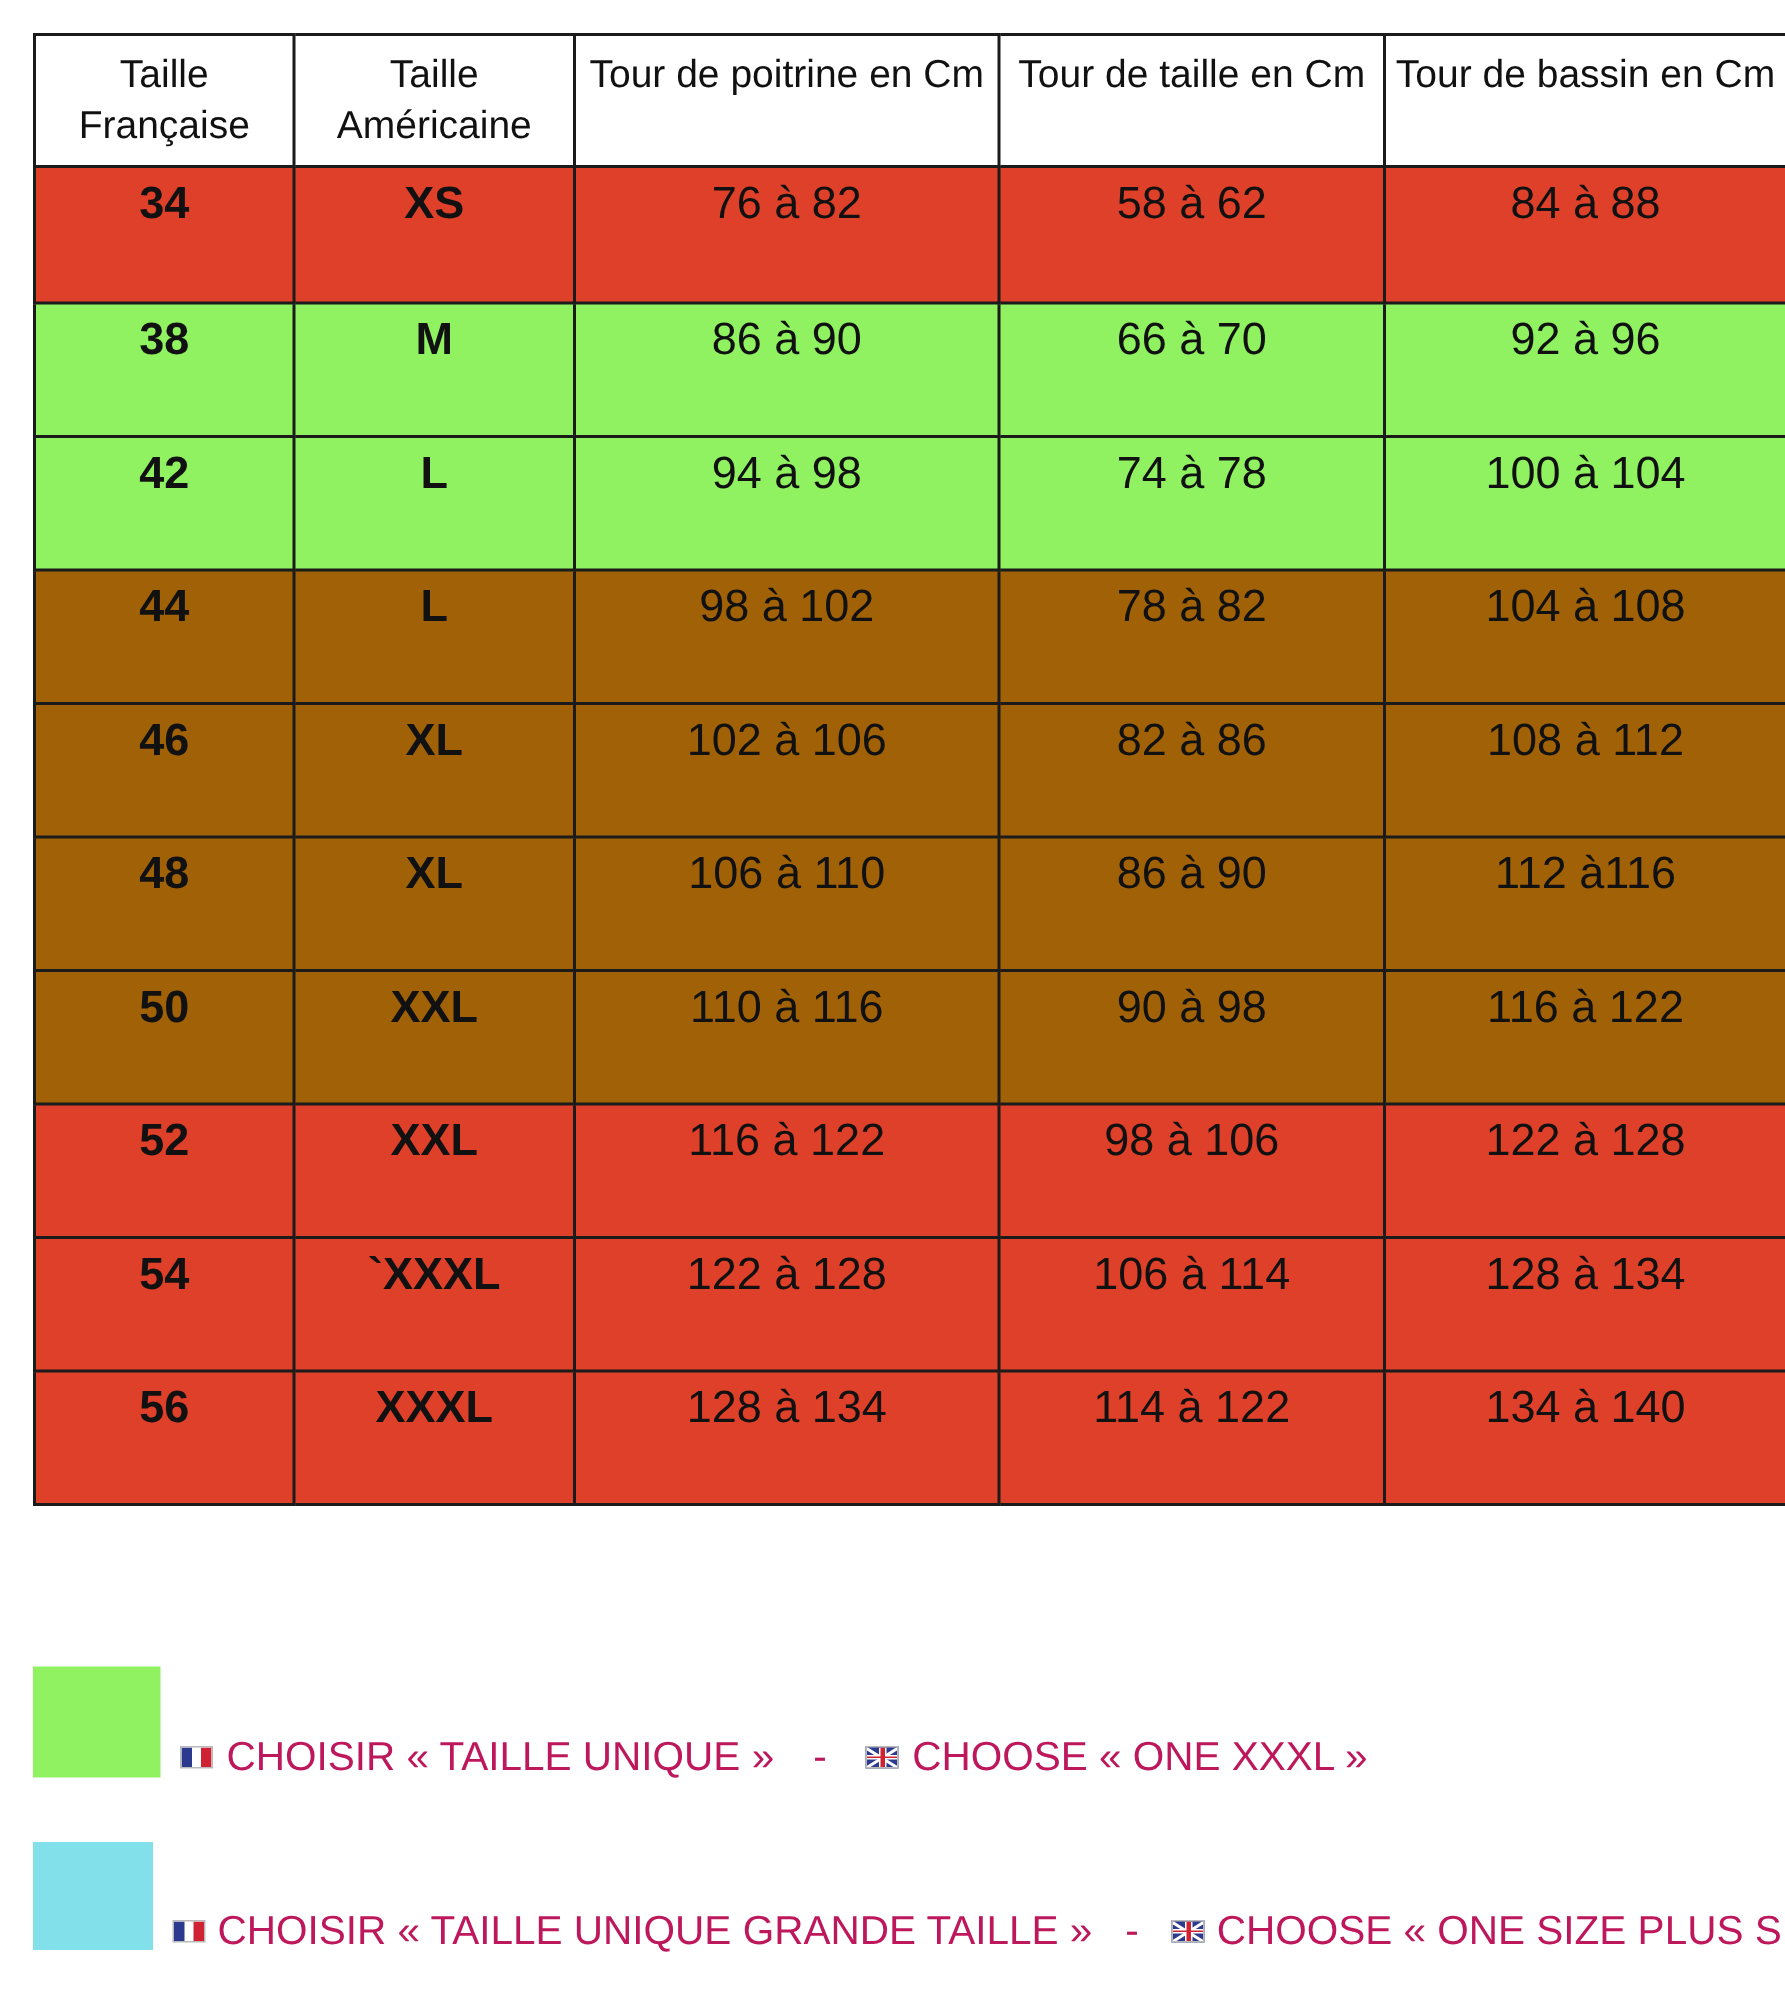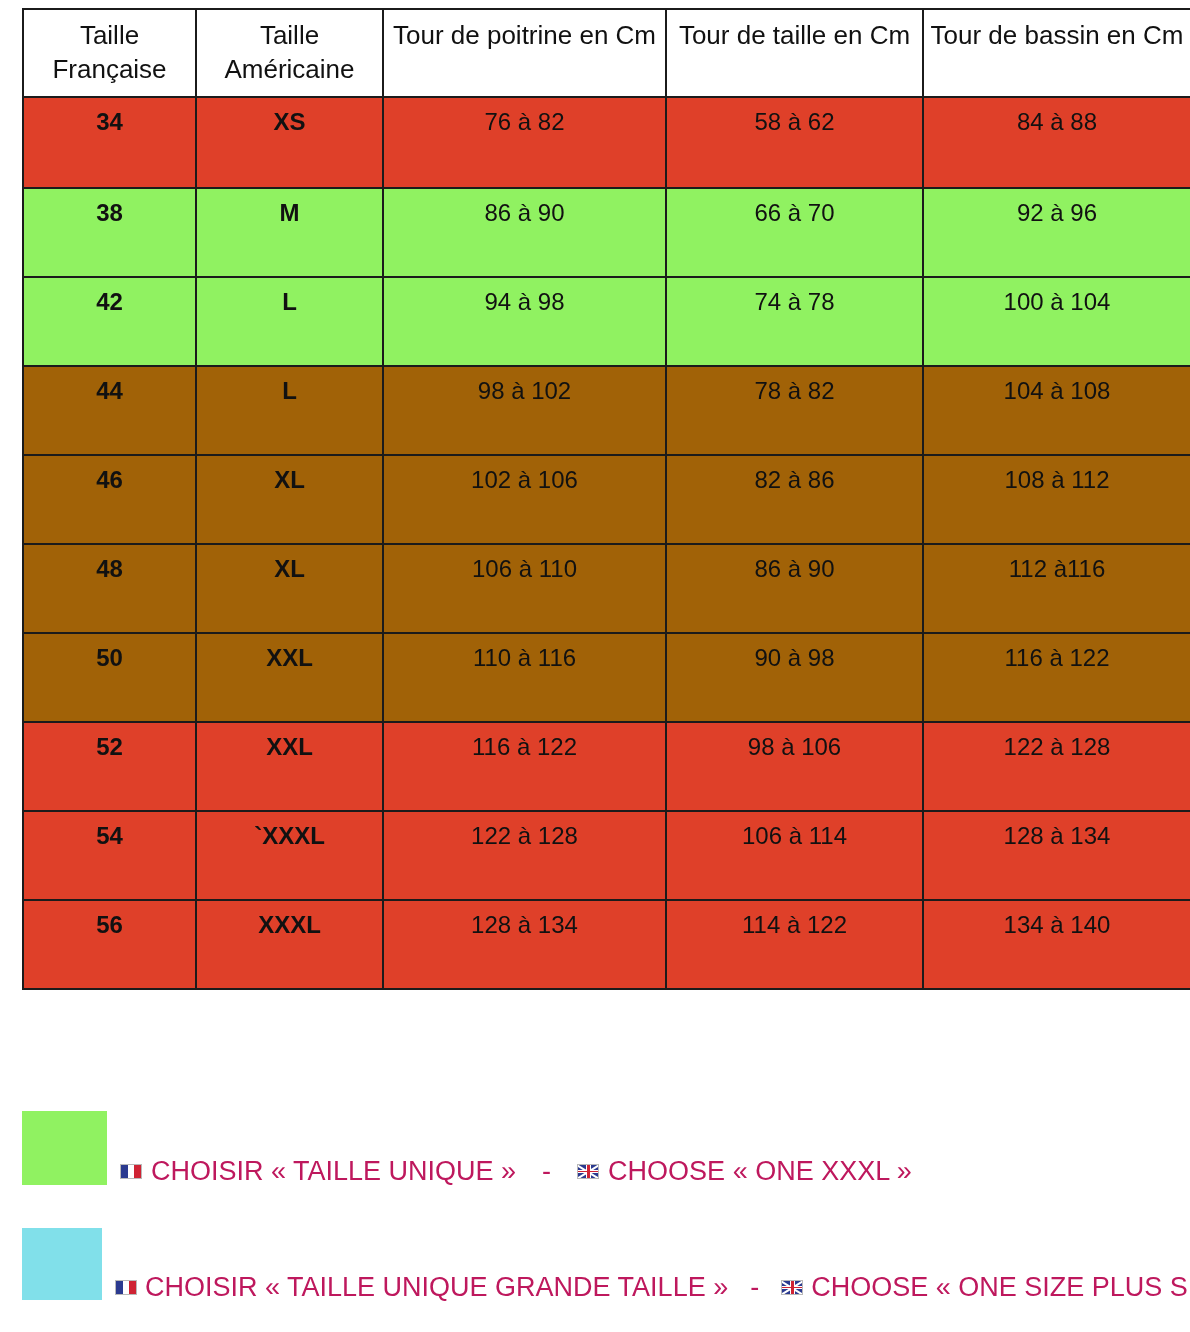--- a/index.html
+++ b/index.html
@@ -12,21 +12,21 @@
     height: 1332px;
     font-family: "Liberation Sans", sans-serif;
     overflow: hidden;
     position: relative;
   }
 
   
   .table-wrap {
     position: absolute;
     left: 22px;
-    top: 8px;
+    top: 22px;
     width: 1168px;
   }
   table.size-table {
     border-collapse: collapse;
     table-layout: fixed;
     width: 1168px;
   }
   table.size-table td,
   table.size-table th {
     border: 2px solid #1b1b1b;
@@ -50,21 +50,21 @@
     font-weight: normal;
     font-size: 26px;
     line-height: 34px;
     padding-top: 8px;
     white-space: normal;
   }
 
   
   table.size-table tbody td {
     height: 78px;
-    font-size: 24px;
+    font-size: 30px;
     line-height: 30px;
     padding-top: 9px;
   }
   table.size-table tbody td.sz {
     font-weight: bold;
   }
 
   
   table.size-table tbody tr.row-first td {
     height: 80px;

